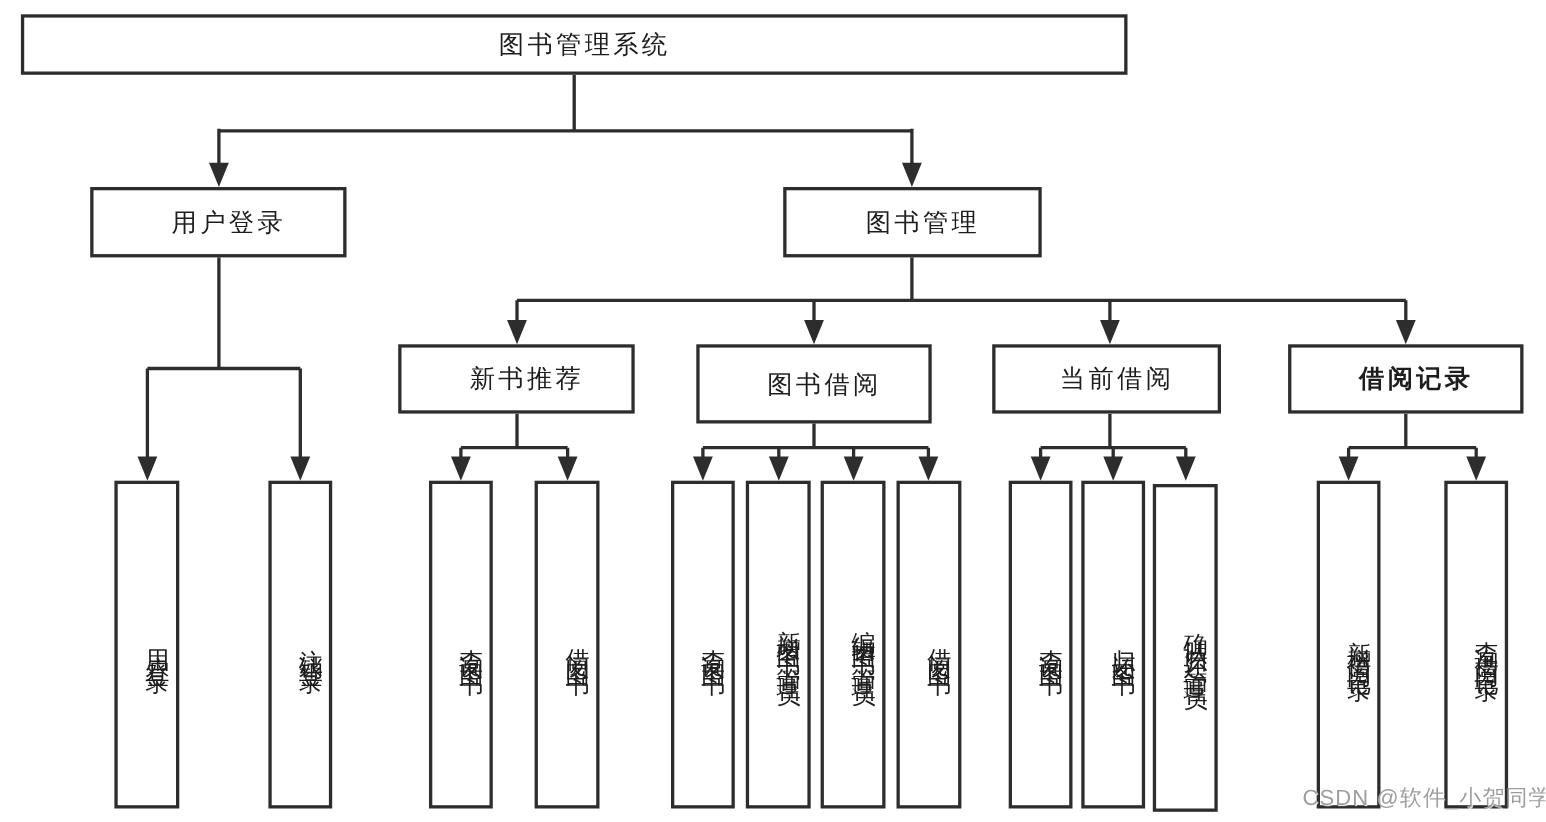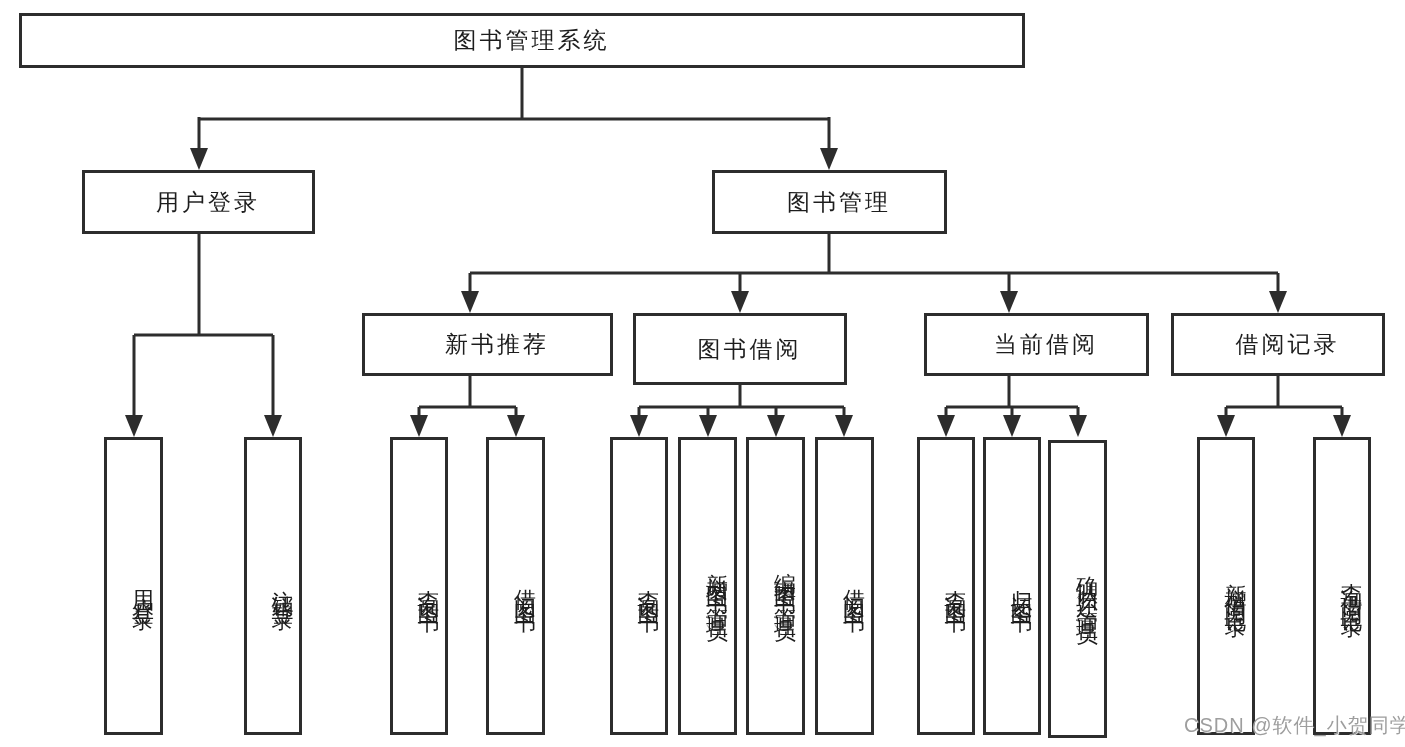--- a/index.html
+++ b/index.html
@@ -106,24 +106,24 @@
       <polygon points="1217,415 1235,415 1226,437"></polygon>
       <polygon points="1333,415 1351,415 1342,437"></polygon>
     </g>
   </svg>
 
   <div class="node" style="left:19px; top:13px; width:1006px; height:55px;">图书管理系统</div>
 
   <div class="node" style="left:82px; top:170px; width:233px; height:64px;">用户登录</div>
   <div class="node" style="left:712px; top:170px; width:235px; height:64px;text-align:right;">图书管理</div>
 
-  <div class="node" style="left:362px; top:313px; width:251px; height:63px;text-align:center;">新书推荐</div>
+  <div class="node" style="left:362px; top:313px; width:215px; height:63px;text-align:center;">新书推荐</div>
   <div class="node" style="left:633px; top:313px; width:214px; height:72px;">图书借阅</div>
-  <div class="node" style="left:924px; top:313px; width:225px; height:63px;">当前借阅</div>
-  <div class="node" style="left:1171px; top:313px; width:214px; height:63px;">借阅记录</div>
+  <div class="node" style="left:902px; top:313px; width:208px; height:63px;">当前借阅</div>
+  <div class="node" style="left:1171px; top:313px; width:214px; height:63px;font-weight:bold;">借阅记录</div>
 
   <div class="node vnode" style="left:104px; top:437px; width:59px; height:298px;">用户登录</div>
   <div class="node vnode" style="left:244px; top:437px; width:58px; height:298px;">注销登录</div>
 
   <div class="node vnode" style="left:390px; top:437px; width:58px; height:298px;">查询图书</div>
   <div class="node vnode" style="left:486px; top:437px; width:59px; height:298px;">借阅图书</div>
 
   <div class="node vnode" style="left:610px; top:437px; width:58px; height:298px;">查询图书</div>
   <div class="node vnode" style="left:678px; top:437px; width:59px; height:298px;">新增图书（管理员）</div>
   <div class="node vnode" style="left:746px; top:437px; width:59px; height:298px;">编辑图书（管理员）</div>

